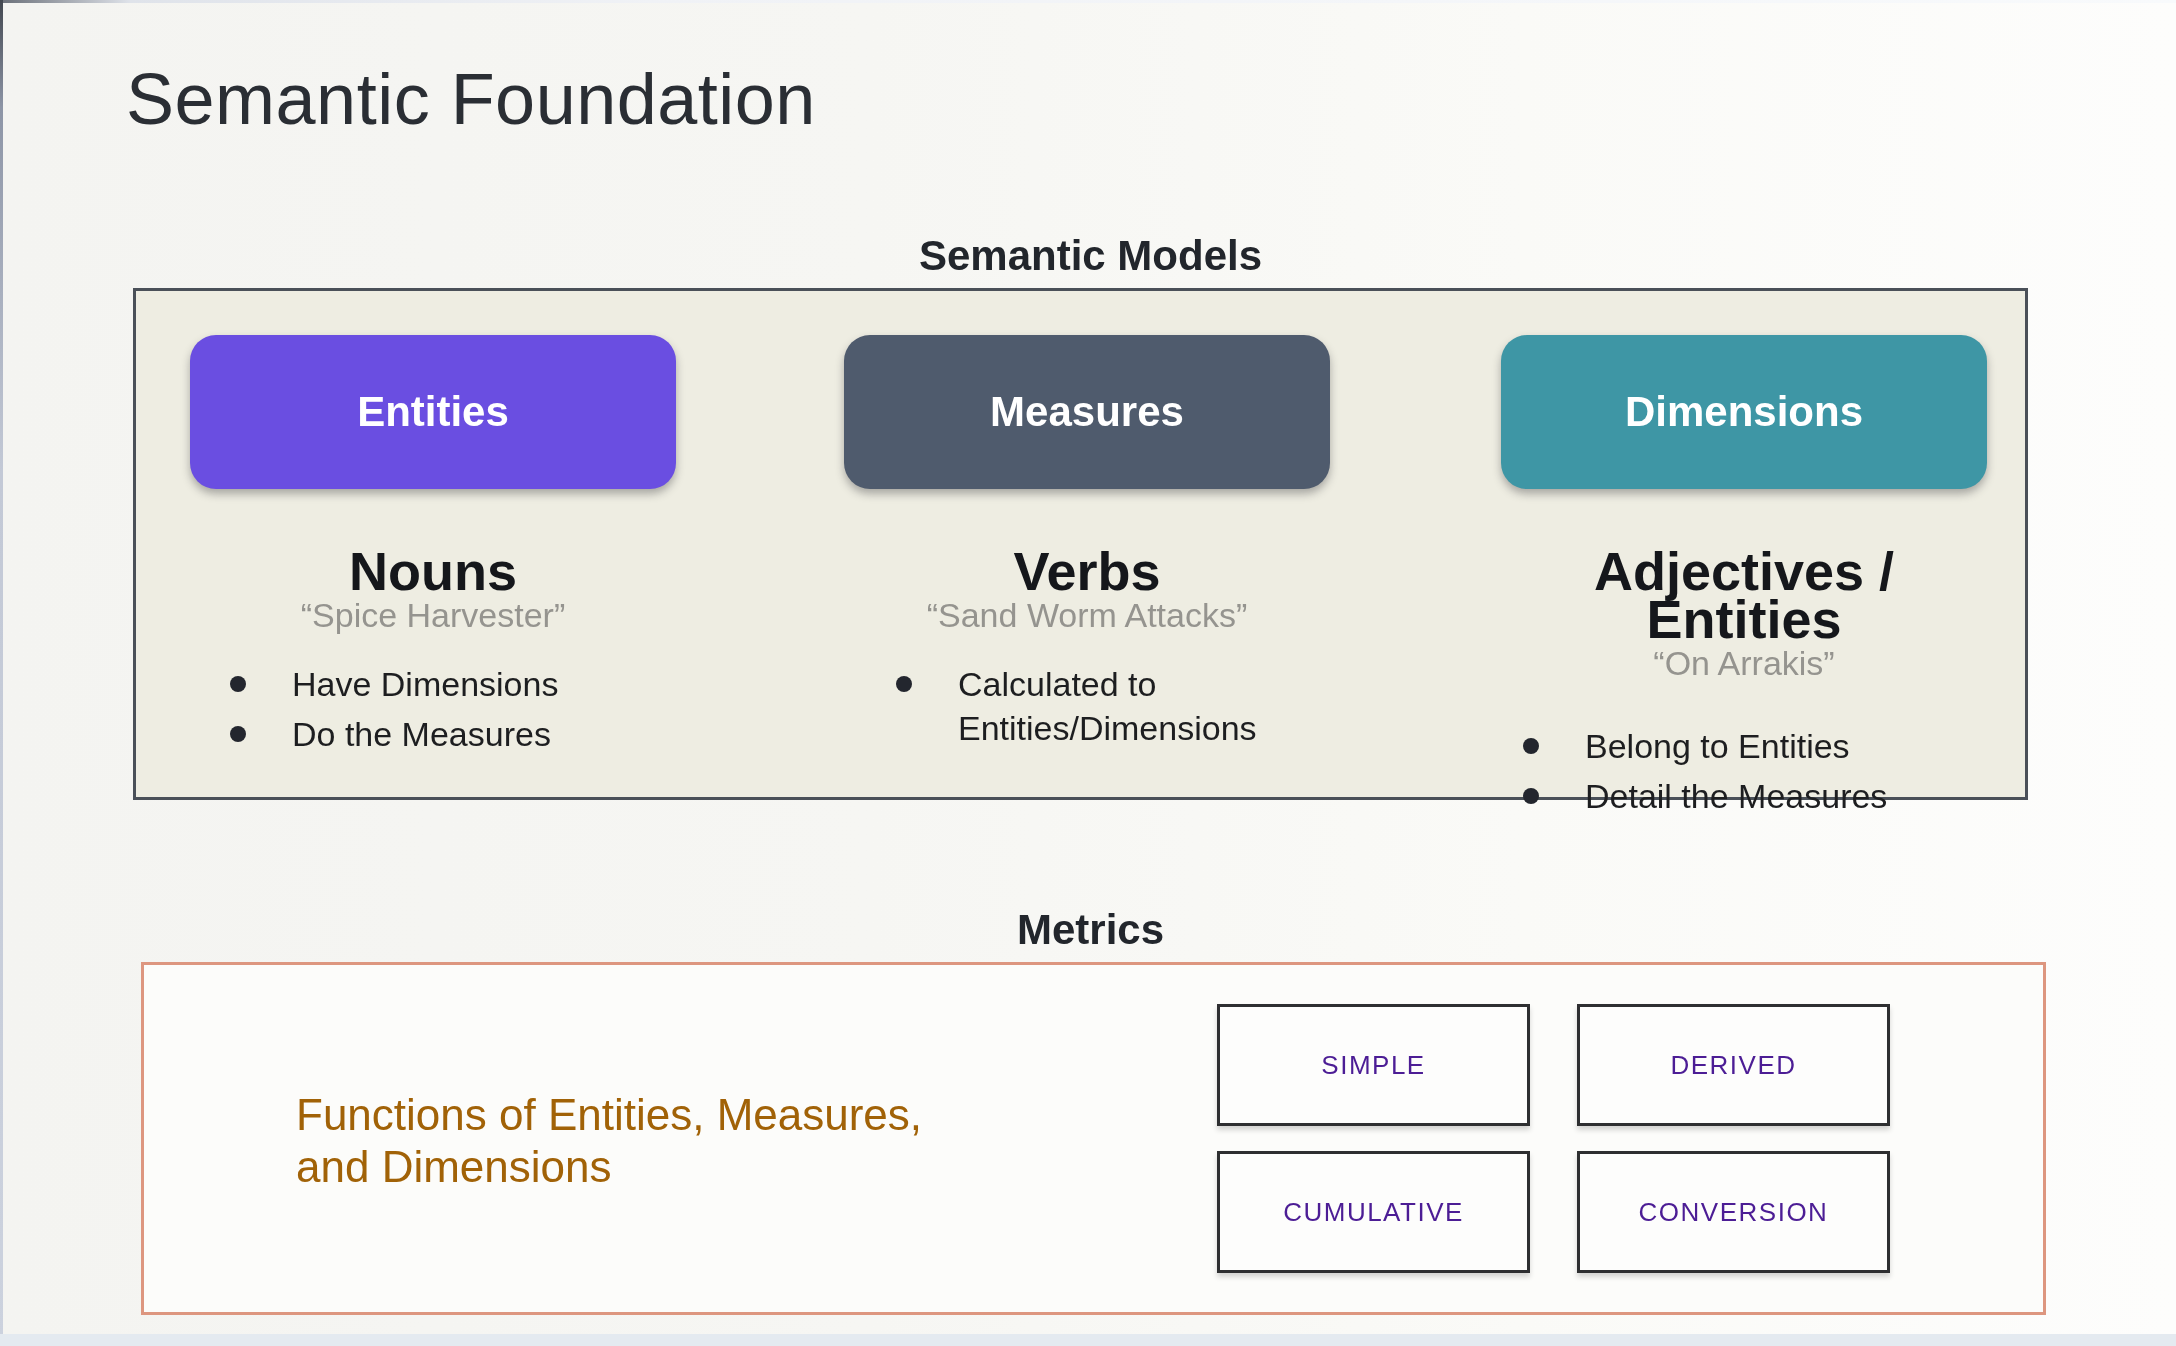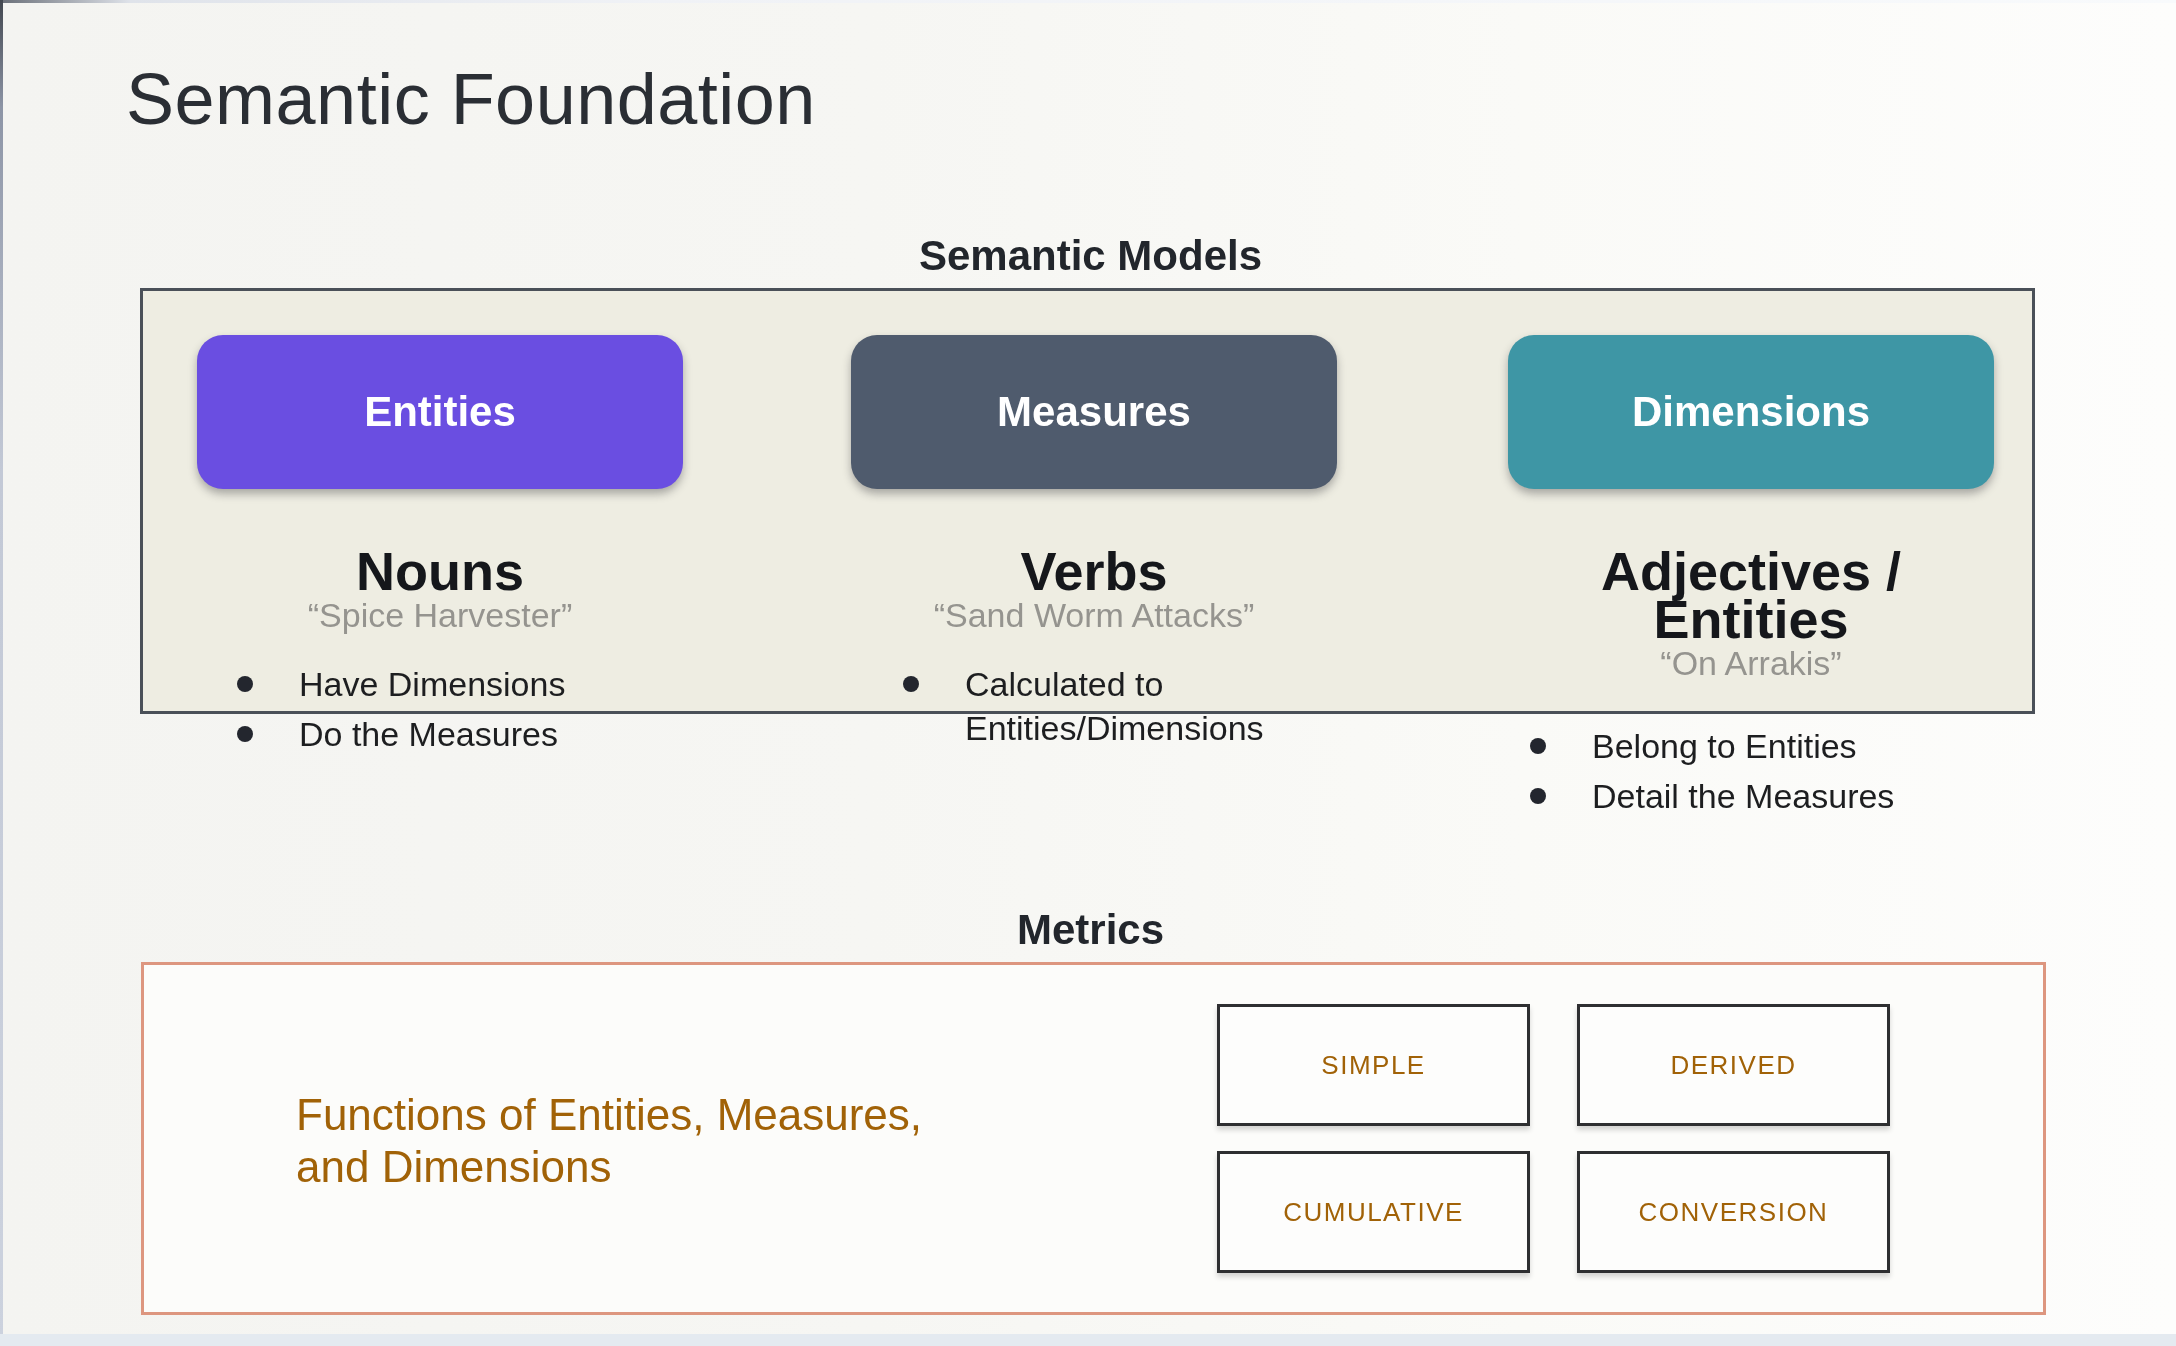--- a/index.html
+++ b/index.html
@@ -32,21 +32,21 @@
   }
   .section-heading{
     position:absolute;left:141px;width:1899px;
     text-align:center;font-weight:700;font-size:42px;color:#22262c;
   }
   .heading-models{top:232px;}
   .heading-metrics{top:906px;}
 
   
   .models-panel{
-    position:absolute;left:140px;top:288px;width:1895px;height:426px;
+    position:absolute;left:133px;top:288px;width:1895px;height:512px;
     background:#eeede2;
     border:3px solid #4a5058;
     box-sizing:border-box;
   }
   .model-col{position:absolute;top:44px;width:486px;}
   .col-0{left:54px;}
   .col-1{left:708px;}
   .col-2{left:1365px;}
   .pill{
     height:154px;border-radius:26px;
@@ -84,21 +84,21 @@
     box-sizing:border-box;
   }
   .metrics-desc{
     position:absolute;left:152px;top:124px;
     font-size:44px;line-height:52px;color:#a16207;
   }
   .metric-box{
     position:absolute;width:313px;height:122px;
     background:#fdfdfc;border:3px solid #2e2f31;box-sizing:border-box;
     display:flex;align-items:center;justify-content:center;
-    font-size:26px;letter-spacing:1.5px;color:#a16207;
+    font-size:26px;letter-spacing:1.5px;color:#4c1d95;
     box-shadow:0 4px 5px rgba(0,0,0,0.16);
   }
   .mb-simple{left:1073px;top:39px;}
   .mb-derived{left:1433px;top:39px;}
   .mb-cumulative{left:1073px;top:186px;}
   .mb-conversion{left:1433px;top:186px;}
 </style>
 </head>
 <body>
 

